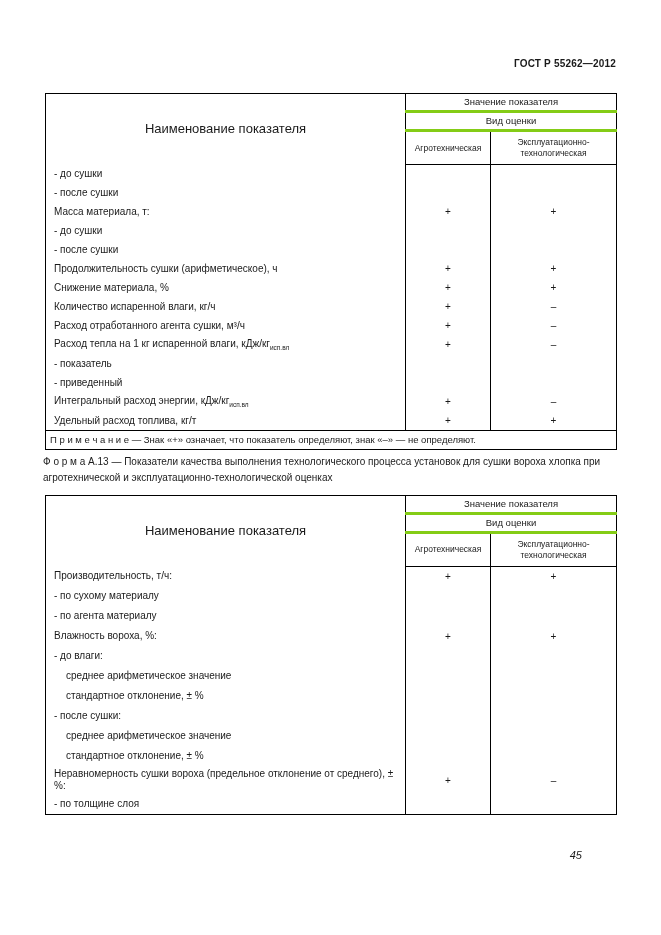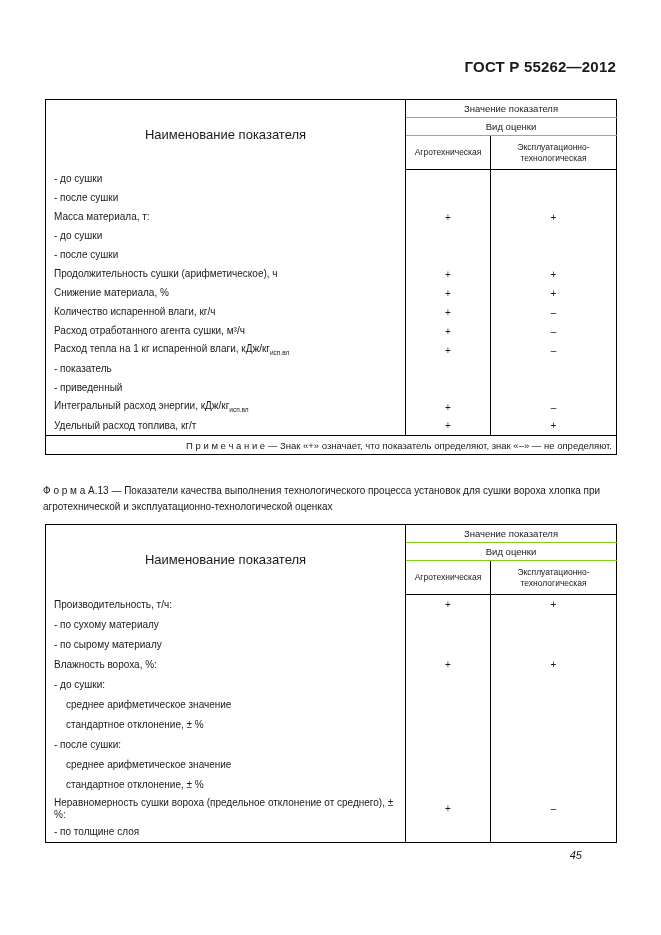--- a/index.html
+++ b/index.html
@@ -9,21 +9,21 @@
     position: relative;
     width: 661px;
     height: 935px;
     background: #ffffff;
     overflow: hidden;
     padding: 58px 45px 0 45px;
   }
   .gost-header {
     text-align: right;
     font-weight: bold;
-    font-size: 15px;
+    font-size: 10px;
     letter-spacing: 0.2px;
     margin-bottom: 24px;
   }
   .caption-italic {
     font-style: italic;
     font-size: 10px;
     margin: 0 0 4px -2px;
   }
   table.gost-table {
     border-collapse: collapse;
@@ -38,21 +38,21 @@
     font-weight: normal;
     text-align: center;
     vertical-align: middle;
     line-height: 1.25;
   }
   .th-name {
     border-right: 1px solid #000;
     font-size: 13px;
   }
   .th-group {
-    border-bottom: 1px solid #84cc16;
+    border-bottom: 3px solid #84cc16;
     height: 18px;
     font-size: 9.5px;
     padding: 2px;
   }
   .th-col {
     border-bottom: 1px solid #000;
     height: 34px;
     font-size: 8.5px;
     padding: 2px 6px;
   }
@@ -73,28 +73,28 @@
     font-size: 10px;
   }
   td.name-cell sub {
     font-size: 6.5px;
     vertical-align: sub;
   }
   td.note-cell {
     border-top: 1px solid #000;
     height: 19px;
     font-size: 9.5px;
-    text-align: right;
+    text-align: left;
     vertical-align: middle;
     padding: 2px 4px;
   }
   .form-caption {
     font-size: 10px;
     line-height: 1.6;
-    margin: 28px 0 9px -2px;
+    margin: 4px 0 9px -2px;
     width: 580px;
   }
   .page-number {
     position: absolute;
     right: 79px;
     bottom: 74px;
     font-size: 11px;
     font-style: italic;
   }
 </style>
@@ -230,31 +230,31 @@
           <td class="name-cell">Производительность, т/ч:</td>
           <td class="val-cell">+</td>
           <td class="val-cell">+</td>
         </tr>
         <tr class="body-row">
           <td class="name-cell">- по сухому материалу</td>
           <td class="val-cell"></td>
           <td class="val-cell"></td>
         </tr>
         <tr class="body-row">
-          <td class="name-cell">- по сырому материалу</td>
+          <td class="name-cell">- по агента материалу</td>
           <td class="val-cell"></td>
           <td class="val-cell"></td>
         </tr>
         <tr class="body-row">
           <td class="name-cell">Влажность вороха, %:</td>
           <td class="val-cell">+</td>
           <td class="val-cell">+</td>
         </tr>
         <tr class="body-row">
-          <td class="name-cell">- до сушки:</td>
+          <td class="name-cell">- до влаги:</td>
           <td class="val-cell"></td>
           <td class="val-cell"></td>
         </tr>
         <tr class="body-row">
           <td class="name-cell indent-1">среднее арифметическое значение</td>
           <td class="val-cell"></td>
           <td class="val-cell"></td>
         </tr>
         <tr class="body-row">
           <td class="name-cell indent-1">стандартное отклонение, ± %</td>

